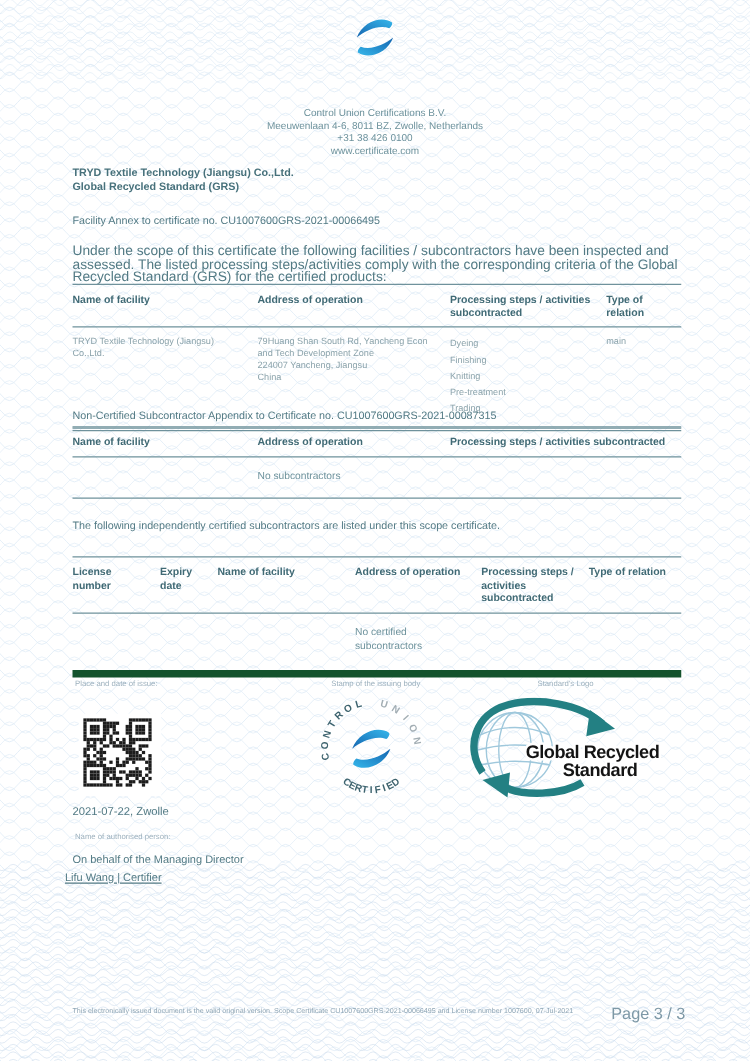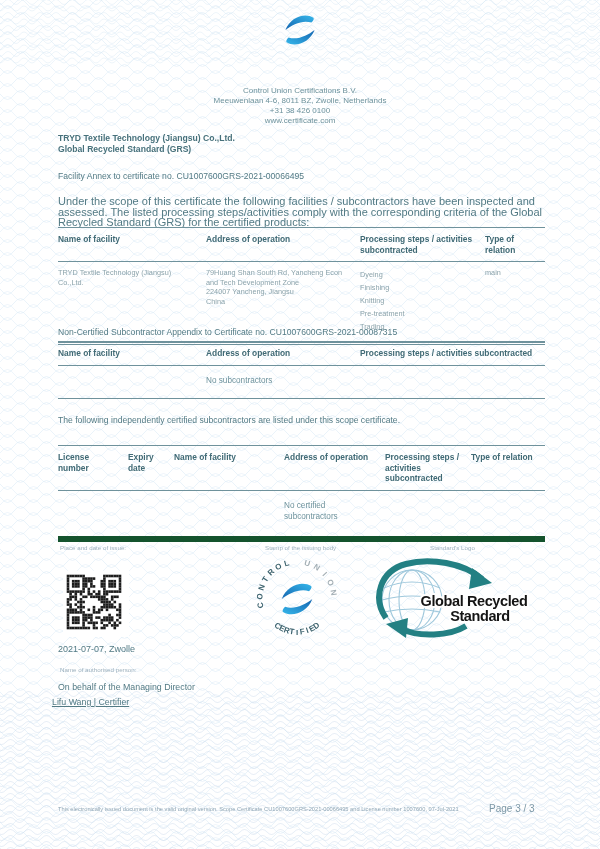--- a/index.html
+++ b/index.html
@@ -48,21 +48,21 @@
 
   .date-place{top:644px;left:58px;font-size:9px;color:#527a84;}
   .behalf{top:682px;left:58px;font-size:8.8px;color:#527a84;}
   .signer{top:697px;left:52px;font-size:8.8px;color:#527a84;text-decoration:underline;}
 
   .qr-wrap{top:571px;left:63px;width:66px;height:66px;background:#fff;}
   .stamp-wrap{top:556px;left:254px;width:86px;height:86px;}
   .grs-wrap{top:558px;left:368px;width:166px;height:84px;}
 
   .footer-text{top:806px;left:58px;font-size:5.7px;color:#8fa6b5;white-space:nowrap;}
-  .page-num{top:803px;left:489px;font-size:10px;color:#7d98a6;}
+  .page-num{top:803px;left:489px;font-size:13px;color:#7d98a6;}
 </style>
 </head>
 <body>
 
 <svg id="bg" width="600" height="849">
     <path d="M-12 4 q 6.5 -9 13 0 q 6.5 9 13 0 q 6.5 -9 13 0 q 6.5 9 13 0 q 6.5 -9 13 0 q 6.5 9 13 0 q 6.5 -9 13 0 q 6.5 9 13 0 q 6.5 -9 13 0 q 6.5 9 13 0 q 6.5 -9 13 0 q 6.5 9 13 0 q 6.5 -9 13 0 q 6.5 9 13 0 q 6.5 -9 13 0 q 6.5 9 13 0 q 6.5 -9 13 0 q 6.5 9 13 0 q 6.5 -9 13 0 q 6.5 9 13 0 q 6.5 -9 13 0 q 6.5 9 13 0 q 6.5 -9 13 0 q 6.5 9 13 0 q 6.5 -9 13 0 q 6.5 9 13 0 q 6.5 -9 13 0 q 6.5 9 13 0 q 6.5 -9 13 0 q 6.5 9 13 0 q 6.5 -9 13 0 q 6.5 9 13 0 q 6.5 -9 13 0 q 6.5 9 13 0 q 6.5 -9 13 0 q 6.5 9 13 0 q 6.5 -9 13 0 q 6.5 9 13 0 q 6.5 -9 13 0 q 6.5 9 13 0 q 6.5 -9 13 0 q 6.5 9 13 0 q 6.5 -9 13 0 q 6.5 9 13 0 q 6.5 -9 13 0 q 6.5 9 13 0 q 6.5 -9 13 0 q 6.5 9 13 0 q 6.5 -9 13 0 q 6.5 9 13 0" fill="none" stroke="#dceaf6" stroke-width="0.7" opacity="0.85"></path>
     <path d="M-12 17 q 6.5 -9 13 0 q 6.5 9 13 0 q 6.5 -9 13 0 q 6.5 9 13 0 q 6.5 -9 13 0 q 6.5 9 13 0 q 6.5 -9 13 0 q 6.5 9 13 0 q 6.5 -9 13 0 q 6.5 9 13 0 q 6.5 -9 13 0 q 6.5 9 13 0 q 6.5 -9 13 0 q 6.5 9 13 0 q 6.5 -9 13 0 q 6.5 9 13 0 q 6.5 -9 13 0 q 6.5 9 13 0 q 6.5 -9 13 0 q 6.5 9 13 0 q 6.5 -9 13 0 q 6.5 9 13 0 q 6.5 -9 13 0 q 6.5 9 13 0 q 6.5 -9 13 0 q 6.5 9 13 0 q 6.5 -9 13 0 q 6.5 9 13 0 q 6.5 -9 13 0 q 6.5 9 13 0 q 6.5 -9 13 0 q 6.5 9 13 0 q 6.5 -9 13 0 q 6.5 9 13 0 q 6.5 -9 13 0 q 6.5 9 13 0 q 6.5 -9 13 0 q 6.5 9 13 0 q 6.5 -9 13 0 q 6.5 9 13 0 q 6.5 -9 13 0 q 6.5 9 13 0 q 6.5 -9 13 0 q 6.5 9 13 0 q 6.5 -9 13 0 q 6.5 9 13 0 q 6.5 -9 13 0 q 6.5 9 13 0 q 6.5 -9 13 0 q 6.5 9 13 0" fill="none" stroke="#dceaf6" stroke-width="0.7" opacity="0.85"></path>
     <path d="M-12 30 q 6.5 -9 13 0 q 6.5 9 13 0 q 6.5 -9 13 0 q 6.5 9 13 0 q 6.5 -9 13 0 q 6.5 9 13 0 q 6.5 -9 13 0 q 6.5 9 13 0 q 6.5 -9 13 0 q 6.5 9 13 0 q 6.5 -9 13 0 q 6.5 9 13 0 q 6.5 -9 13 0 q 6.5 9 13 0 q 6.5 -9 13 0 q 6.5 9 13 0 q 6.5 -9 13 0 q 6.5 9 13 0 q 6.5 -9 13 0 q 6.5 9 13 0 q 6.5 -9 13 0 q 6.5 9 13 0 q 6.5 -9 13 0 q 6.5 9 13 0 q 6.5 -9 13 0 q 6.5 9 13 0 q 6.5 -9 13 0 q 6.5 9 13 0 q 6.5 -9 13 0 q 6.5 9 13 0 q 6.5 -9 13 0 q 6.5 9 13 0 q 6.5 -9 13 0 q 6.5 9 13 0 q 6.5 -9 13 0 q 6.5 9 13 0 q 6.5 -9 13 0 q 6.5 9 13 0 q 6.5 -9 13 0 q 6.5 9 13 0 q 6.5 -9 13 0 q 6.5 9 13 0 q 6.5 -9 13 0 q 6.5 9 13 0 q 6.5 -9 13 0 q 6.5 9 13 0 q 6.5 -9 13 0 q 6.5 9 13 0 q 6.5 -9 13 0 q 6.5 9 13 0" fill="none" stroke="#dceaf6" stroke-width="0.7" opacity="0.85"></path>
     <path d="M-12 43 q 6.5 -9 13 0 q 6.5 9 13 0 q 6.5 -9 13 0 q 6.5 9 13 0 q 6.5 -9 13 0 q 6.5 9 13 0 q 6.5 -9 13 0 q 6.5 9 13 0 q 6.5 -9 13 0 q 6.5 9 13 0 q 6.5 -9 13 0 q 6.5 9 13 0 q 6.5 -9 13 0 q 6.5 9 13 0 q 6.5 -9 13 0 q 6.5 9 13 0 q 6.5 -9 13 0 q 6.5 9 13 0 q 6.5 -9 13 0 q 6.5 9 13 0 q 6.5 -9 13 0 q 6.5 9 13 0 q 6.5 -9 13 0 q 6.5 9 13 0 q 6.5 -9 13 0 q 6.5 9 13 0 q 6.5 -9 13 0 q 6.5 9 13 0 q 6.5 -9 13 0 q 6.5 9 13 0 q 6.5 -9 13 0 q 6.5 9 13 0 q 6.5 -9 13 0 q 6.5 9 13 0 q 6.5 -9 13 0 q 6.5 9 13 0 q 6.5 -9 13 0 q 6.5 9 13 0 q 6.5 -9 13 0 q 6.5 9 13 0 q 6.5 -9 13 0 q 6.5 9 13 0 q 6.5 -9 13 0 q 6.5 9 13 0 q 6.5 -9 13 0 q 6.5 9 13 0 q 6.5 -9 13 0 q 6.5 9 13 0 q 6.5 -9 13 0 q 6.5 9 13 0" fill="none" stroke="#dceaf6" stroke-width="0.7" opacity="0.85"></path>
     <path d="M-12 56 q 6.5 -9 13 0 q 6.5 9 13 0 q 6.5 -9 13 0 q 6.5 9 13 0 q 6.5 -9 13 0 q 6.5 9 13 0 q 6.5 -9 13 0 q 6.5 9 13 0 q 6.5 -9 13 0 q 6.5 9 13 0 q 6.5 -9 13 0 q 6.5 9 13 0 q 6.5 -9 13 0 q 6.5 9 13 0 q 6.5 -9 13 0 q 6.5 9 13 0 q 6.5 -9 13 0 q 6.5 9 13 0 q 6.5 -9 13 0 q 6.5 9 13 0 q 6.5 -9 13 0 q 6.5 9 13 0 q 6.5 -9 13 0 q 6.5 9 13 0 q 6.5 -9 13 0 q 6.5 9 13 0 q 6.5 -9 13 0 q 6.5 9 13 0 q 6.5 -9 13 0 q 6.5 9 13 0 q 6.5 -9 13 0 q 6.5 9 13 0 q 6.5 -9 13 0 q 6.5 9 13 0 q 6.5 -9 13 0 q 6.5 9 13 0 q 6.5 -9 13 0 q 6.5 9 13 0 q 6.5 -9 13 0 q 6.5 9 13 0 q 6.5 -9 13 0 q 6.5 9 13 0 q 6.5 -9 13 0 q 6.5 9 13 0 q 6.5 -9 13 0 q 6.5 9 13 0 q 6.5 -9 13 0 q 6.5 9 13 0 q 6.5 -9 13 0 q 6.5 9 13 0" fill="none" stroke="#dceaf6" stroke-width="0.7" opacity="0.85"></path>
@@ -567,21 +567,21 @@
         <rect x="19.3" y="55.7" width="2.6" height="2.6" fill="#1c1c1c"></rect>
         <rect x="21.9" y="55.7" width="2.6" height="2.6" fill="#1c1c1c"></rect>
         <rect x="24.5" y="55.7" width="2.6" height="2.6" fill="#1c1c1c"></rect>
         <rect x="29.7" y="55.7" width="2.6" height="2.6" fill="#1c1c1c"></rect>
         <rect x="32.300000000000004" y="55.7" width="2.6" height="2.6" fill="#1c1c1c"></rect>
         <rect x="37.50000000000001" y="55.7" width="2.6" height="2.6" fill="#1c1c1c"></rect>
         <rect x="40.1" y="55.7" width="2.6" height="2.6" fill="#1c1c1c"></rect>
         <rect x="50.50000000000001" y="55.7" width="2.6" height="2.6" fill="#1c1c1c"></rect>
       </svg>
   </div>
-  <div class="abs date-place">2021-07-07, Zwolle</div>
+  <div class="abs date-place">2021-07-22, Zwolle</div>
 
   <div class="abs stamp-wrap">
     <svg id="stamp" width="86" height="86" viewBox="0 0 82 82">
       <g transform="translate(22,22) scale(1.12)">
         <path d="M4,17 C8,6 21,1 29,6 C29.8,6.6 29,9 27.2,10.4 C20,7.6 10,12 4,17 Z" fill="url(#swg1)"></path>
         <path d="M30,17 C26,28 13,33 5,28 C4.2,27.4 5,25 6.8,23.6 C14,26.4 24,22 30,17 Z" fill="url(#swg2)"></path>
       </g>
     <text x="8.501344150597134" y="46.730389863008696" fill="#3d636e" font-size="7.6" font-weight="bold" text-anchor="middle" font-family="Liberation Sans, sans-serif" transform="rotate(-100 8.501344150597134 46.730389863008696)">C</text>
         <text x="8.0803863414258" y="38.69803636644386" fill="#3d636e" font-size="7.6" font-weight="bold" text-anchor="middle" font-family="Liberation Sans, sans-serif" transform="rotate(-86 8.0803863414258 38.69803636644386)">O</text>
         <text x="9.615134962259933" y="30.802439185626735" fill="#3d636e" font-size="7.6" font-weight="bold" text-anchor="middle" font-family="Liberation Sans, sans-serif" transform="rotate(-72 9.615134962259933 30.802439185626735)">N</text>

